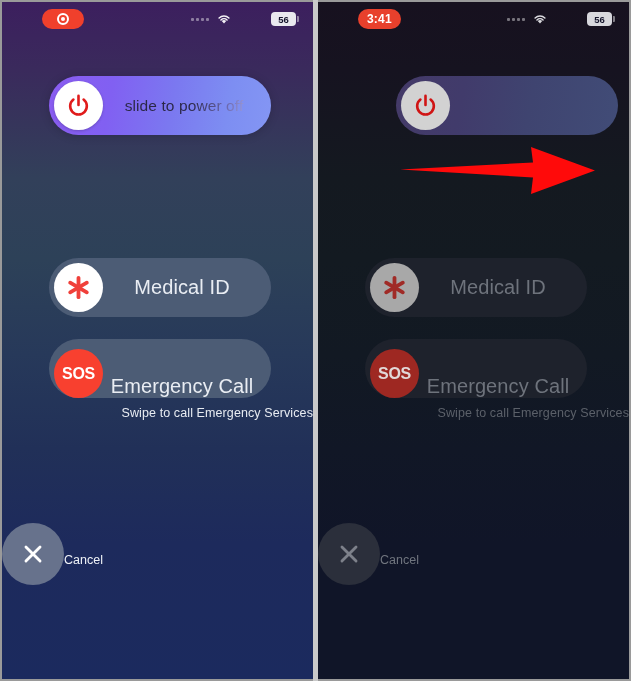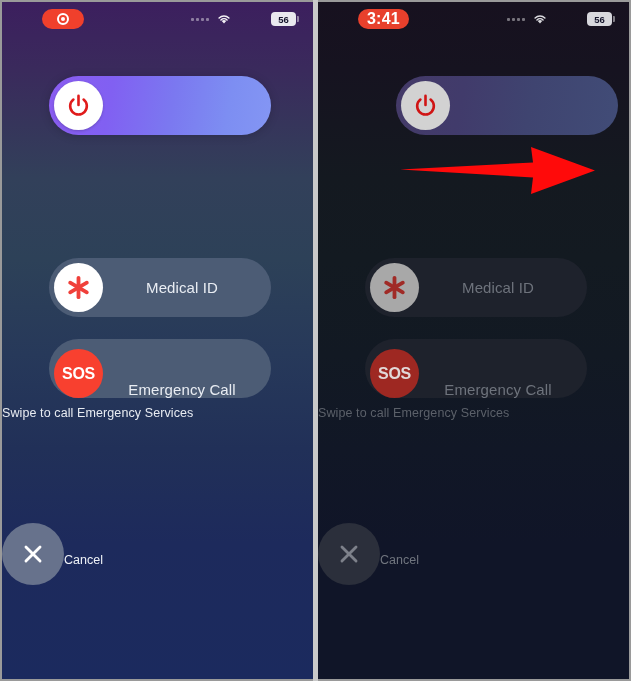--- a/index.html
+++ b/index.html
@@ -57,21 +57,21 @@
   }
   .rec-pill {
     background:#f0402c;
     border-radius:11px;
     height:20px;
     min-width:42px;
     display:flex; align-items:center; justify-content:center;
     margin-left:26px;
     padding:0 9px;
     color:#fff;
-    font-size:16px;
+    font-size:12px;
     font-weight:600;
     letter-spacing:0.2px;
   }
   .panel-right .rec-pill { background:#e8402c; }
   .rec-dot {
     width:12px; height:12px;
     border-radius:50%;
     border:2px solid #fff;
     background:transparent;
     position:relative;
@@ -191,31 +191,31 @@
     color:#fff;
     font-size:16px;
     font-weight:700;
     letter-spacing:-0.3px;
   }
   .panel-right .ic-sos { background:#9e2822; color:#e2d8d8; }
   .med-star { width:27px; height:27px; }
   .pill-label {
     flex:1;
     text-align:center;
-    font-size:15px;
+    font-size:20px;
     color:#e9edf3;
     padding-right:10px;
     letter-spacing:0.1px;
   }
   .panel-right .pill-label { color:#6e737c; }
 
   .swipe-note {
     position:absolute;
     left:0; right:0; top:404px;
-    text-align:left;
+    text-align:right;
     font-size:12.5px;
     color:#e8ecf2;
     letter-spacing:0.1px;
   }
   .panel-right .swipe-note { color:#5b6069; }
 
   
   .cancel-wrap {
     position:absolute;
     left:0; right:0; top:521px;
@@ -266,20 +266,21 @@
       </div>
     </div>
 
     <div class="slider">
       <div class="knob">
         <svg class="power-glyph" viewBox="0 0 24 24">
           <path d="M7.1 6.3 a8 8 0 1 0 9.8 0" stroke="#e01b1b" stroke-width="2.5" fill="none" stroke-linecap="round"></path>
           <line x1="12" y1="2.8" x2="12" y2="11.4" stroke="#e01b1b" stroke-width="2.5" stroke-linecap="round"></line>
         </svg>
       </div>
+      <span class="slide-label">slide to power off</span>
     </div>
 
     <div class="pill pill-medical">
       <span class="pill-icon ic-medical">
         <svg class="med-star" viewBox="0 0 24 24">
           <g stroke="#f0403a" stroke-width="3.4" stroke-linecap="round">
             <line x1="12" y1="3.4" x2="12" y2="20.6"></line>
             <line x1="4.6" y1="7.7" x2="19.4" y2="16.3"></line>
             <line x1="4.6" y1="16.3" x2="19.4" y2="7.7"></line>
           </g>

